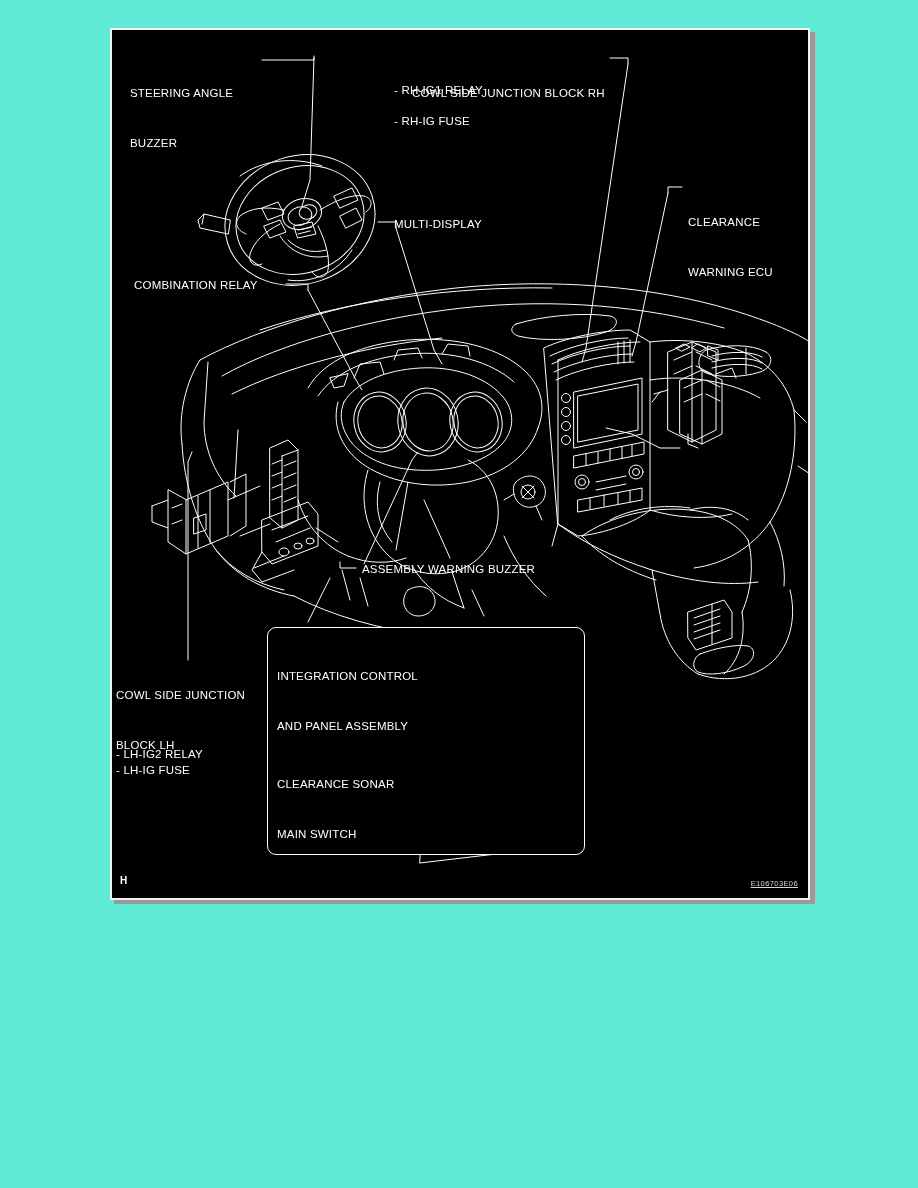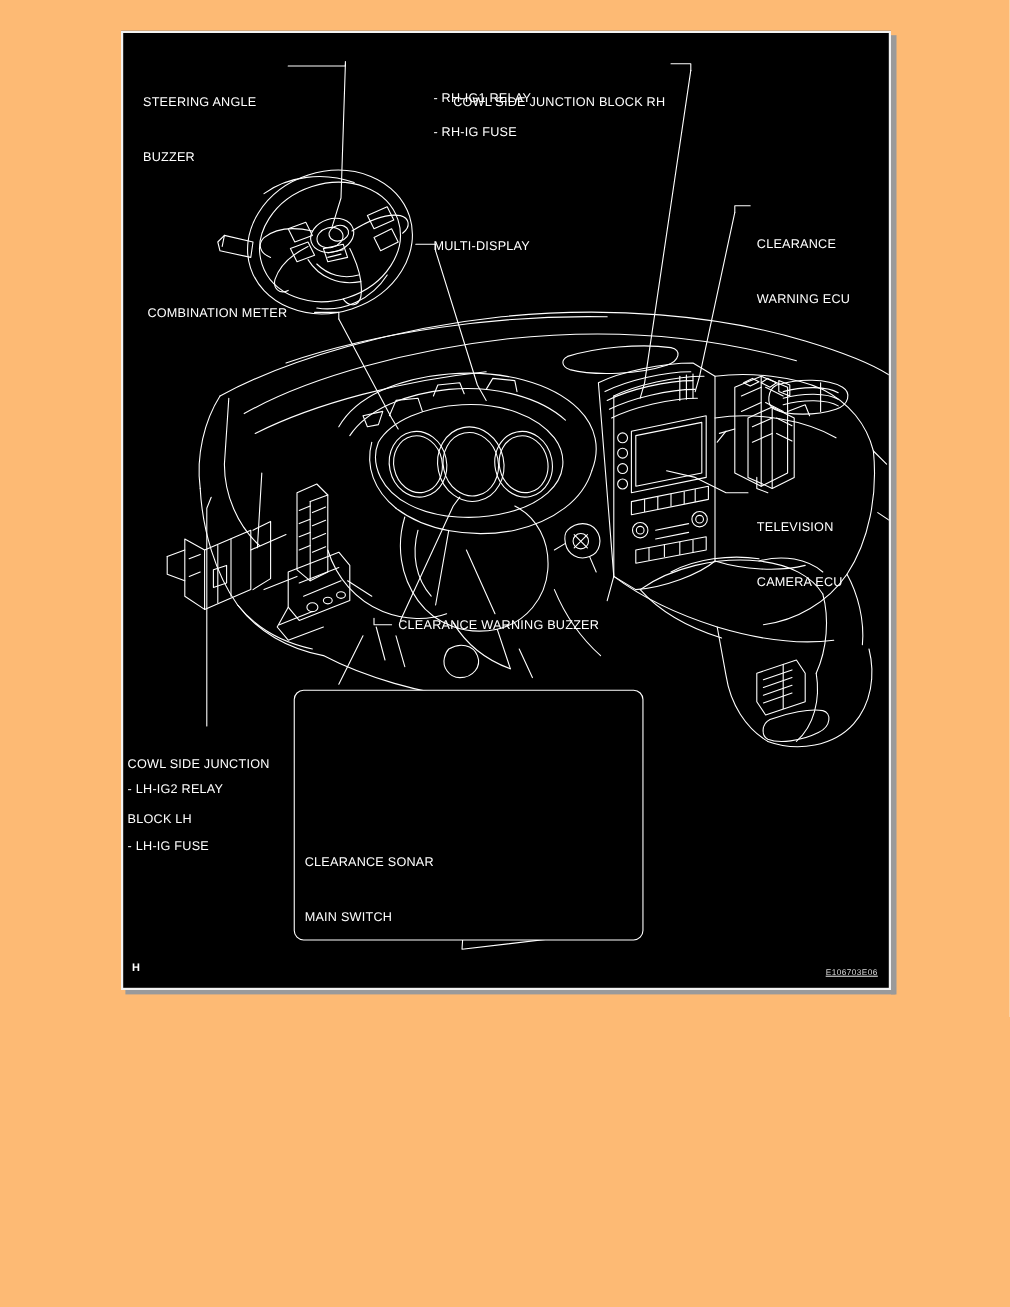--- a/index.html
+++ b/index.html
@@ -6,21 +6,21 @@
   html, body {
     margin: 0;
     padding: 0;
     background: #ffffff;
     font-family: "Liberation Sans", sans-serif;
   }
   #page {
     position: relative;
     width: 918px;
     height: 1188px;
-    background: #fdba74;
+    background: #5eead4;
     overflow: hidden;
   }
   
   #figure-frame {
     position: absolute;
     left: 110px;
     top: 28px;
     width: 700px;
     height: 872px;
     background: #000000;
@@ -430,38 +430,38 @@
     <div class="lbl" style="left:282px; top:52px;">- RH-IG1 RELAY</div>
     <div class="lbl" style="left:282px; top:83px;text-align:center;">- RH-IG FUSE</div>
 
     <div class="lbl" style="left:282px; top:186px;text-align:center;">MULTI-DISPLAY</div>
 
     <div class="lbl" style="left:576px; top:151px;">
       <div>CLEARANCE</div>
       <div>WARNING ECU</div>
     </div>
 
-    <div class="lbl" style="left:22px; top:247px;">COMBINATION METER</div>
-
-    <div class="lbl" style="left:576px; top:409px;">
-      <div>TELEVISION</div>
-      <div>CAMERA ECU</div>
-    </div>
-
-    <div class="lbl" style="left:250px; top:531px;">CLEARANCE WARNING BUZZER</div>
+    <div class="lbl" style="left:22px; top:247px;">COMBINATION RELAY</div>
+
+
+    <div class="lbl" style="left:250px; top:531px;">ASSEMBLY WARNING BUZZER</div>
 
     <div class="lbl" style="left:4px; top:624px;">
       <div>COWL SIDE JUNCTION</div>
       <div>BLOCK LH</div>
     </div>
-    <div class="lbl" style="left:4px; top:680px;">- LH-IG2 RELAY</div>
+    <div class="lbl" style="left:4px; top:716px;">- LH-IG2 RELAY</div>
     <div class="lbl" style="left:4px; top:732px;">- LH-IG FUSE</div>
 
     <div id="inset-box"></div>
 
+    <div class="lbl" style="left:165px; top:605px;">
+      <div>INTEGRATION CONTROL</div>
+      <div>AND PANEL ASSEMBLY</div>
+    </div>
 
     <div class="lbl" style="left:165px; top:713px;">
       <div>CLEARANCE SONAR</div>
       <div>MAIN SWITCH</div>
     </div>
 
     <div class="hmark" style="left:8px; top:845px;">H</div>
     <div class="code" style="right:10px; top:849px;text-decoration:underline;">E106703E06</div>
 
   </div>

